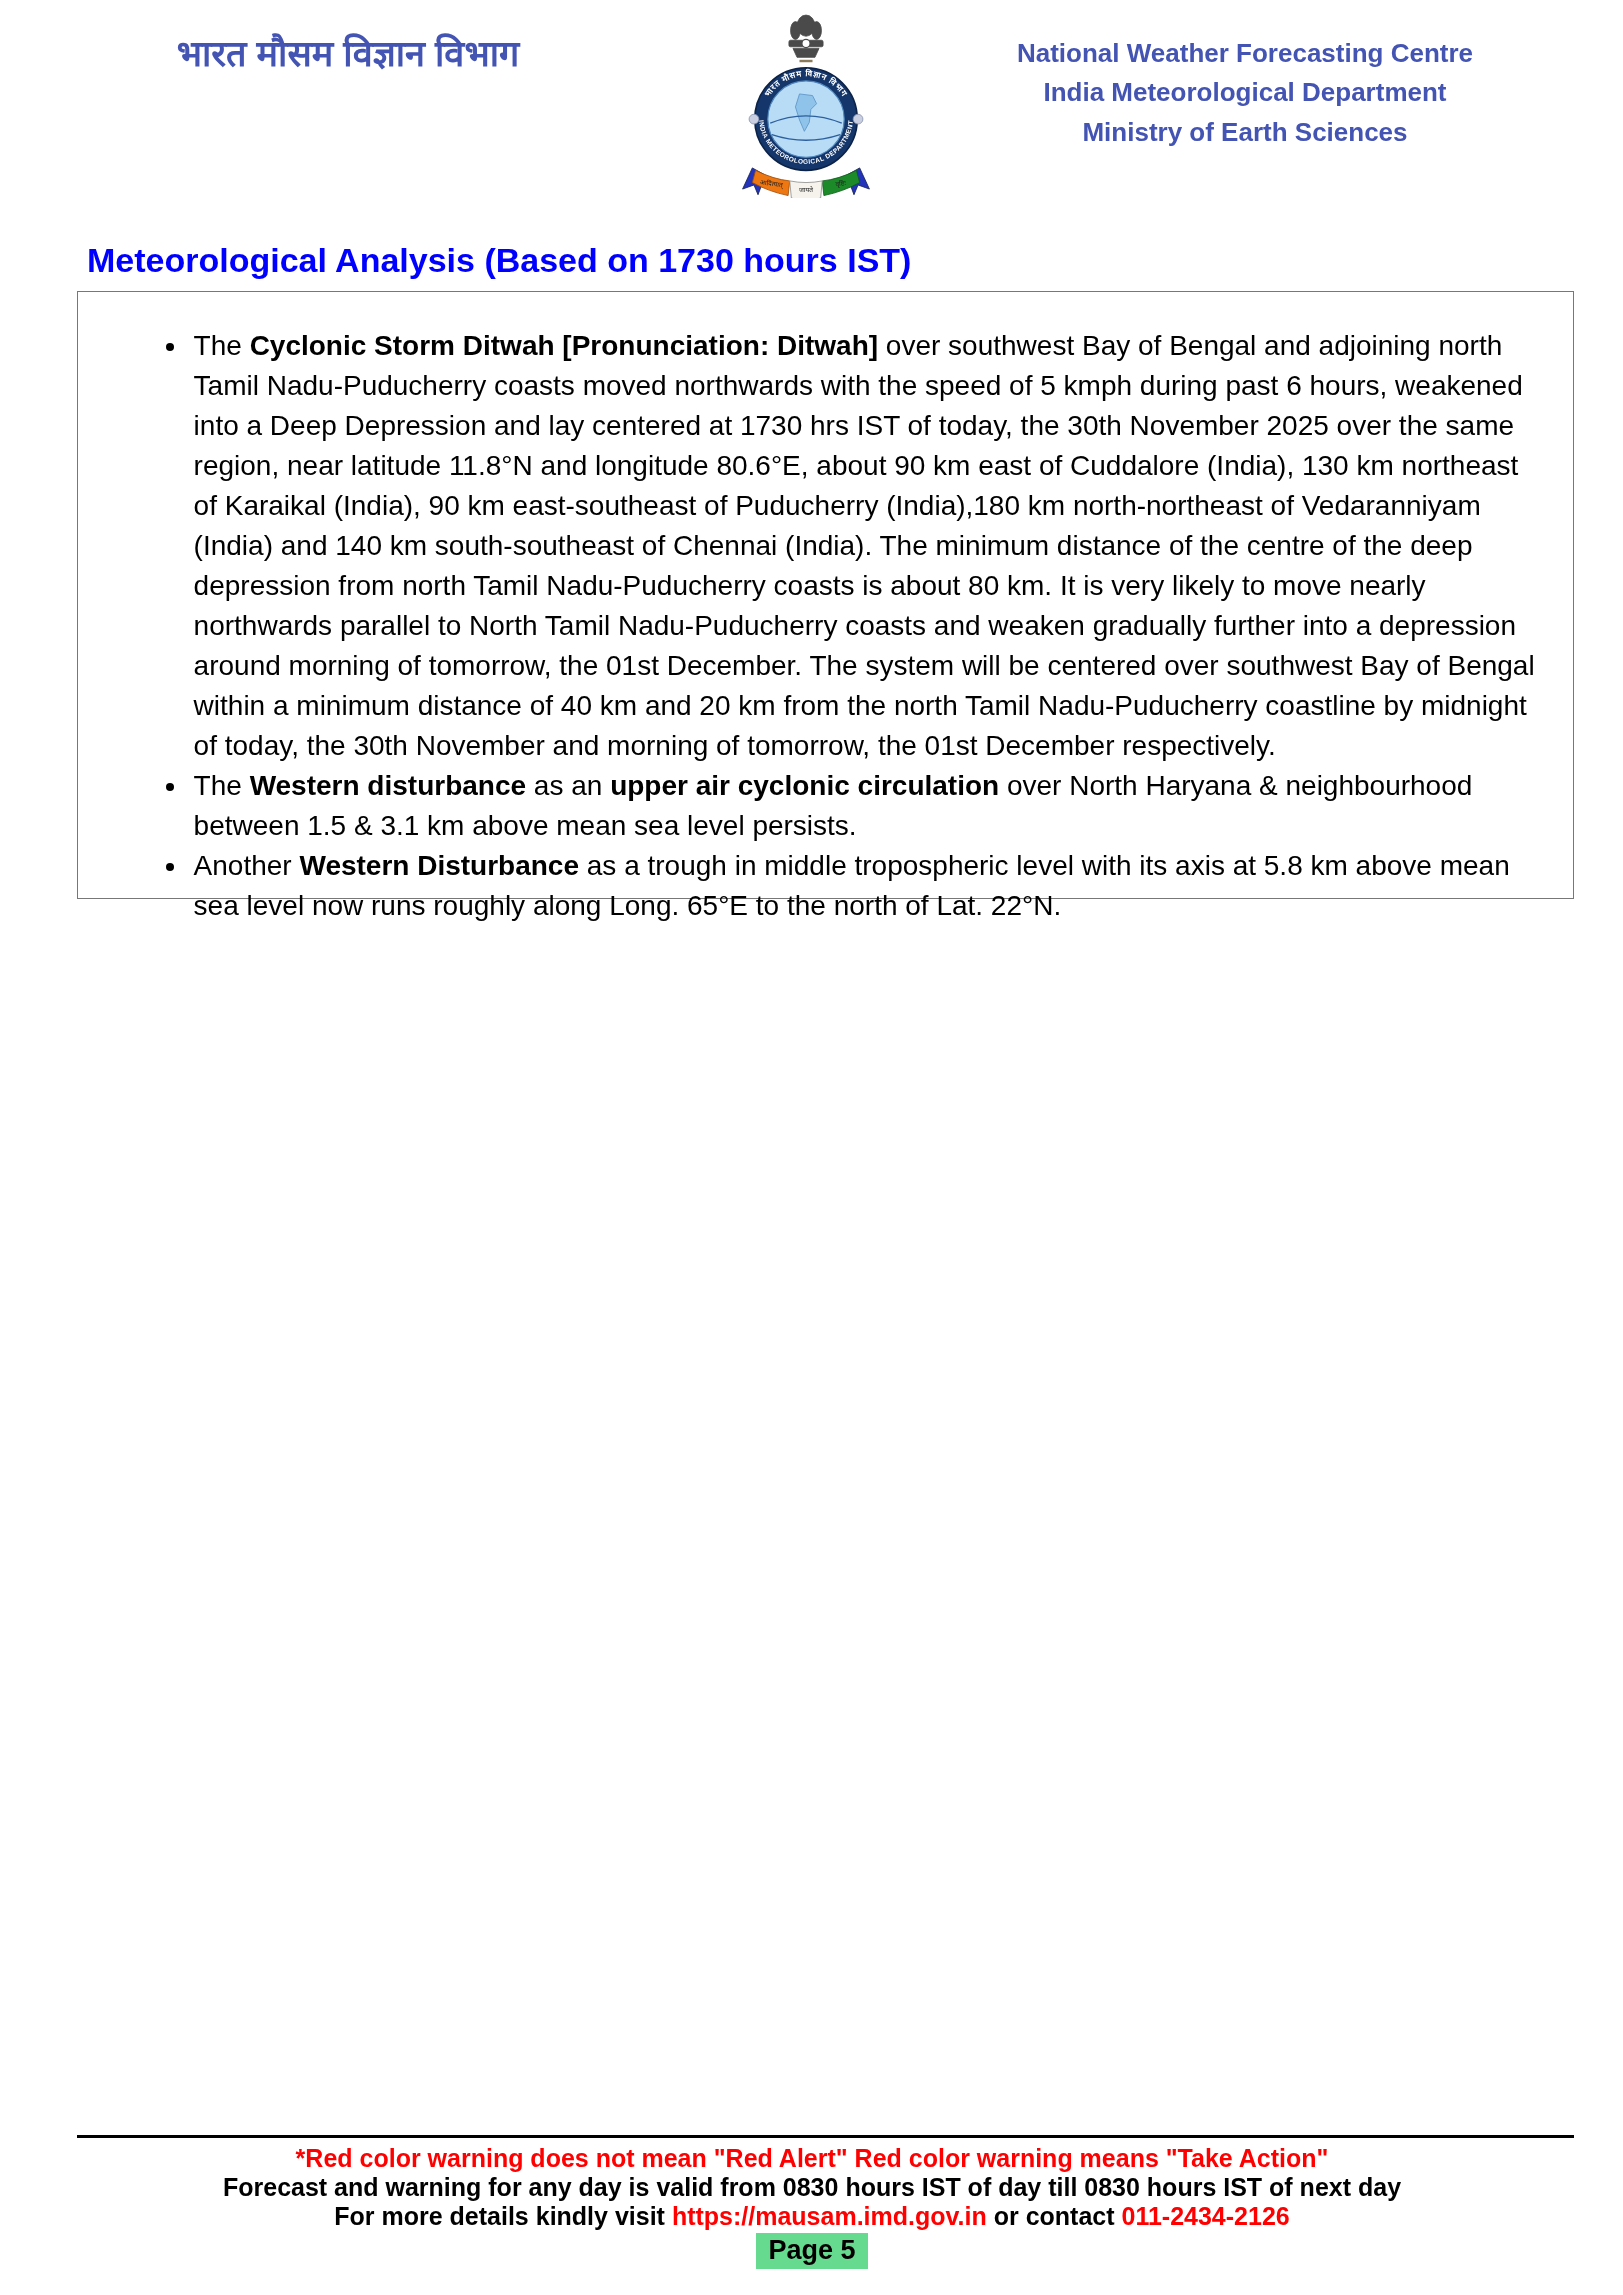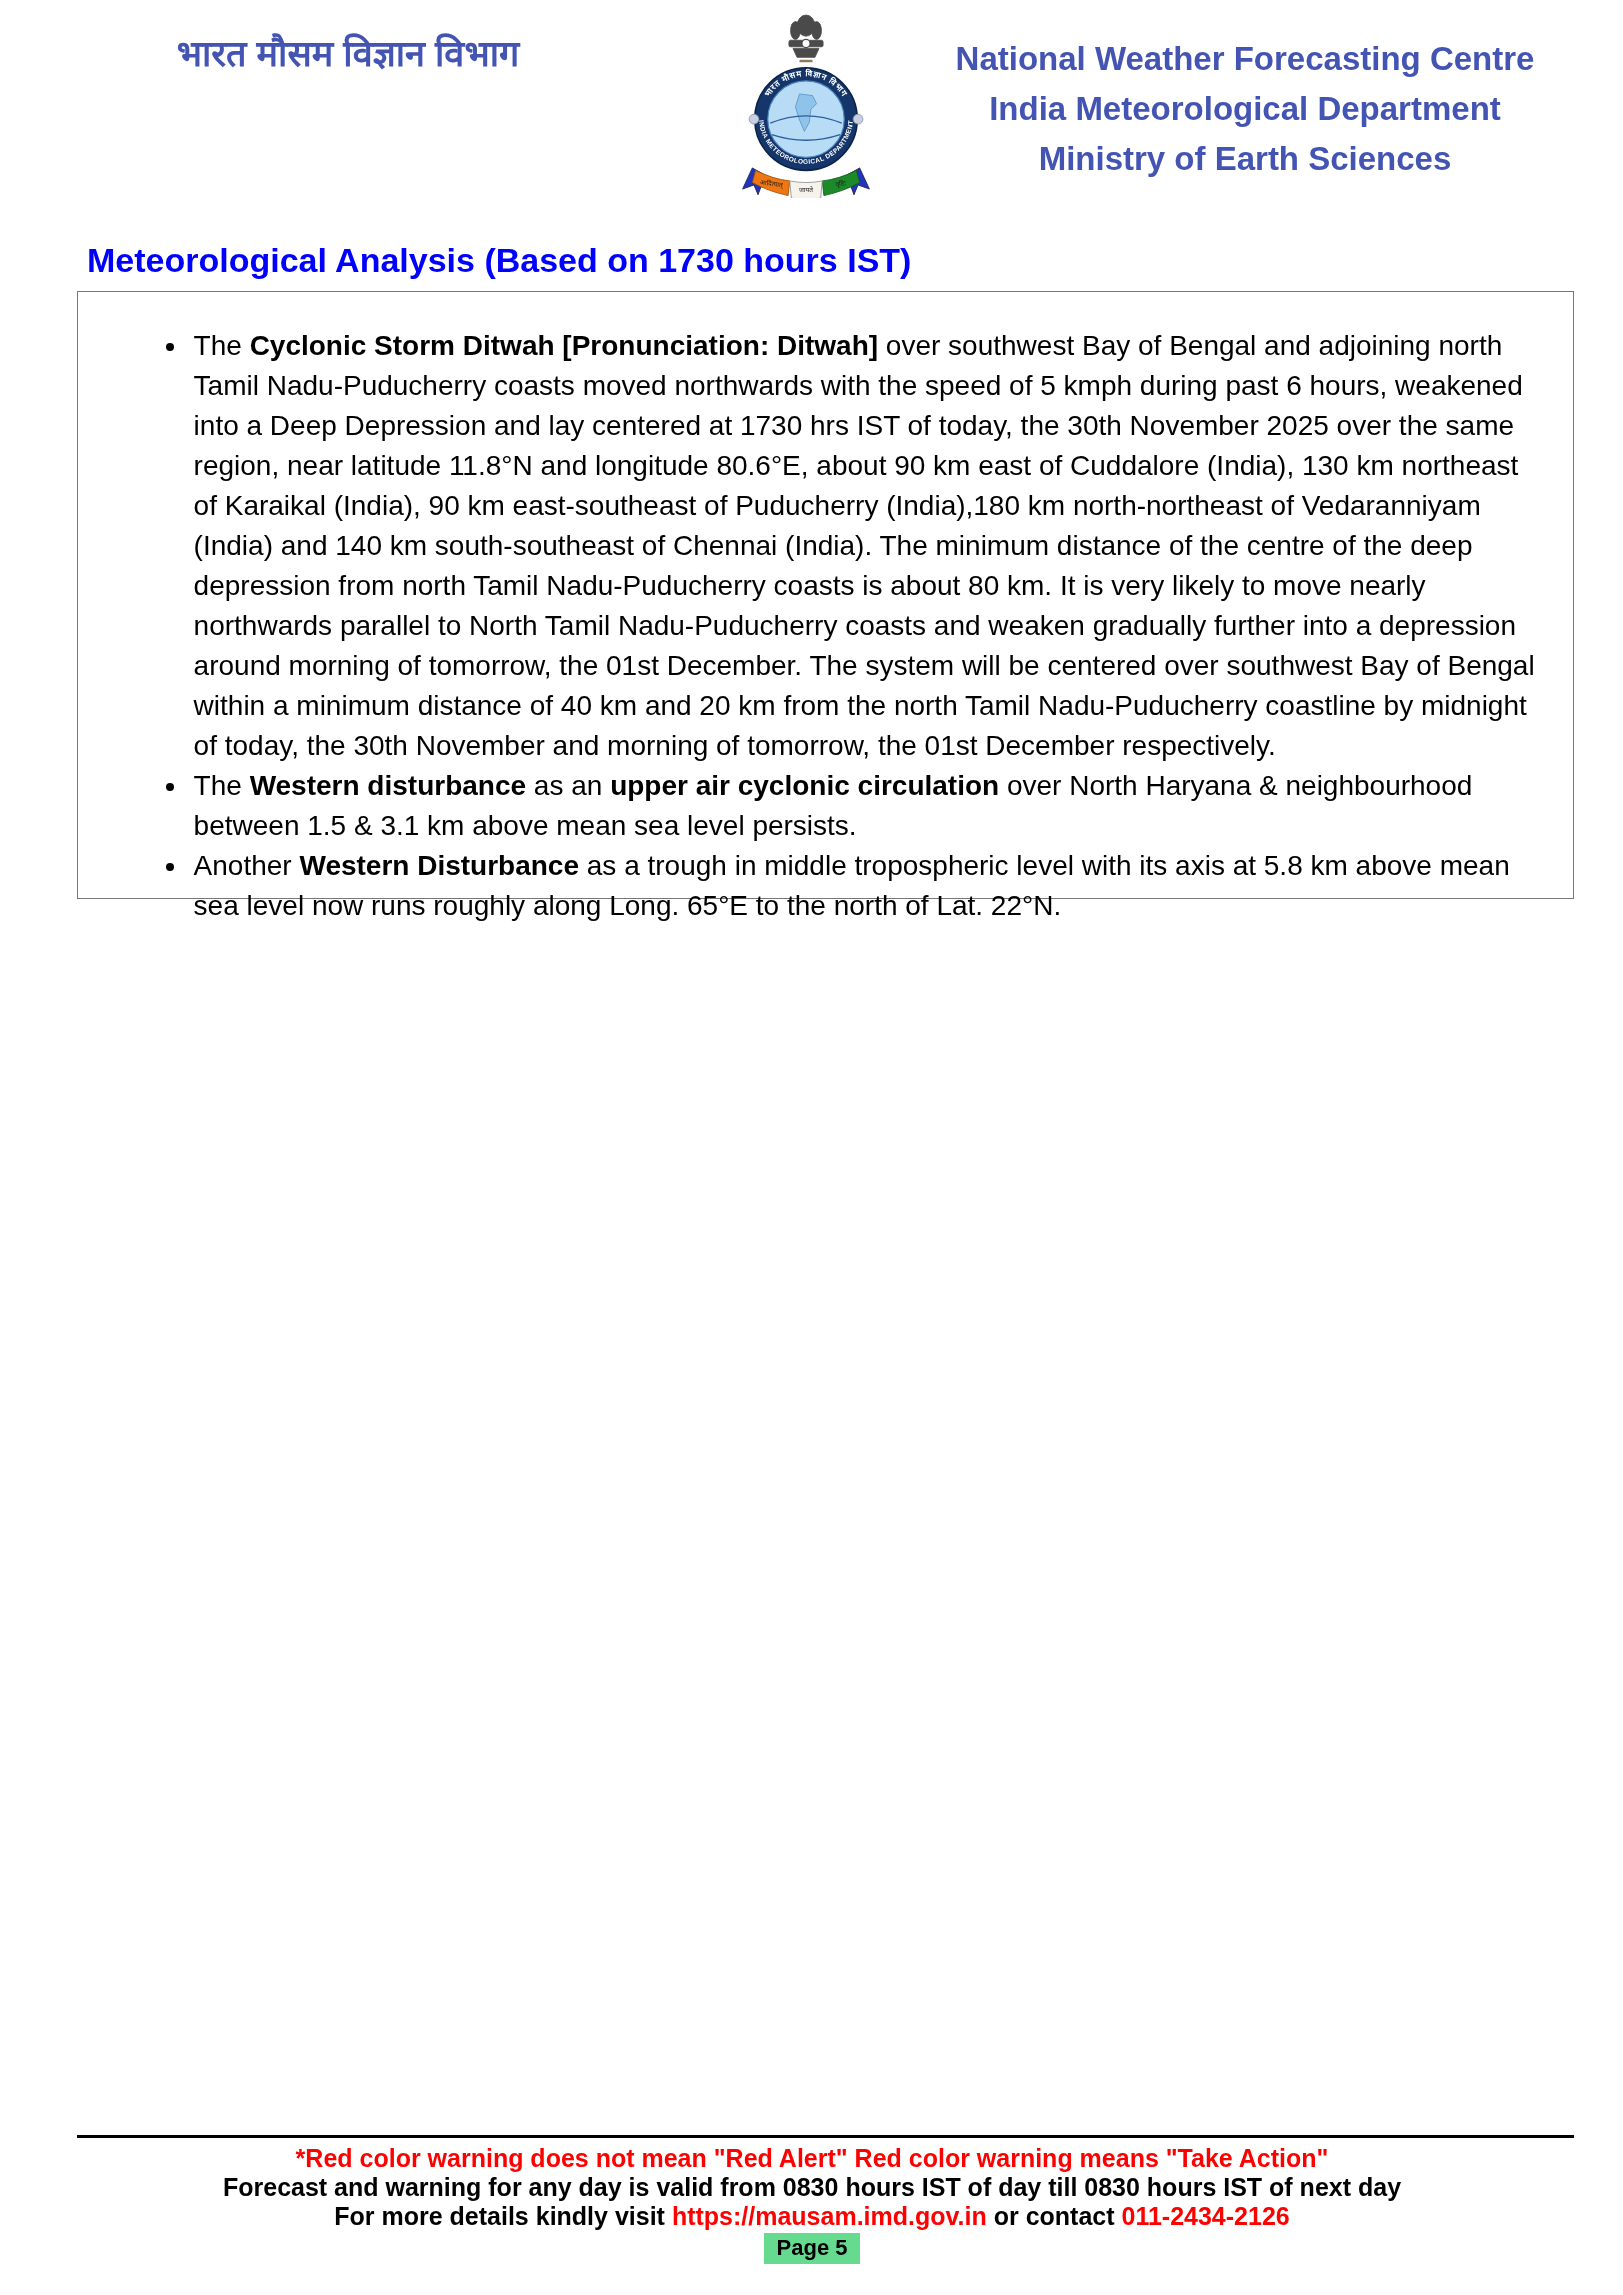--- a/index.html
+++ b/index.html
@@ -18,21 +18,21 @@
   .org-hindi {
     width: 696px; text-align: center;
     font-weight: bold; color: #4454b3;
     font-size: 36px; line-height: 1.42;
     padding-top: 17px;
   }
   .logo-wrap { width: 178px; margin-left: 23px; flex: 0 0 auto; }
   .org-english {
     flex: 1; text-align: center;
     font-weight: bold; color: #4454b3;
-    font-size: 33px; line-height: 1.52;
+    font-size: 26px; line-height: 1.52;
     padding-top: 23px; padding-right: 31px;
   }
 
   
   .section-title {
     display: inline-block;
     margin: 43px 0 0 87px;
     font-size: 34px; font-weight: bold;
     color: #0000ff; 
   }
@@ -60,21 +60,21 @@
   .f-line { font-size: 25px; font-weight: bold; line-height: 29px; }
   .f-red { color: #ff0000; }
   .f-blue { color: #000000; }
   .f-green { color: #008000; }
   .f-link { color: #ff0000; text-decoration: none; cursor: pointer; }
   .page-badge {
     display: inline-block;
     margin-top: 2.3px;
     background: #66db90;
     color: #000;
-    font-size: 22px; font-weight: bold;
+    font-size: 27px; font-weight: bold;
     padding: 1.5px 12.4px 3.1px 12.4px;
   }
 
   
   .logo-svg { display: block; width: 174px; height: 187px; }
 </style>
 </head>
 <body>
 
 <div class="page">

